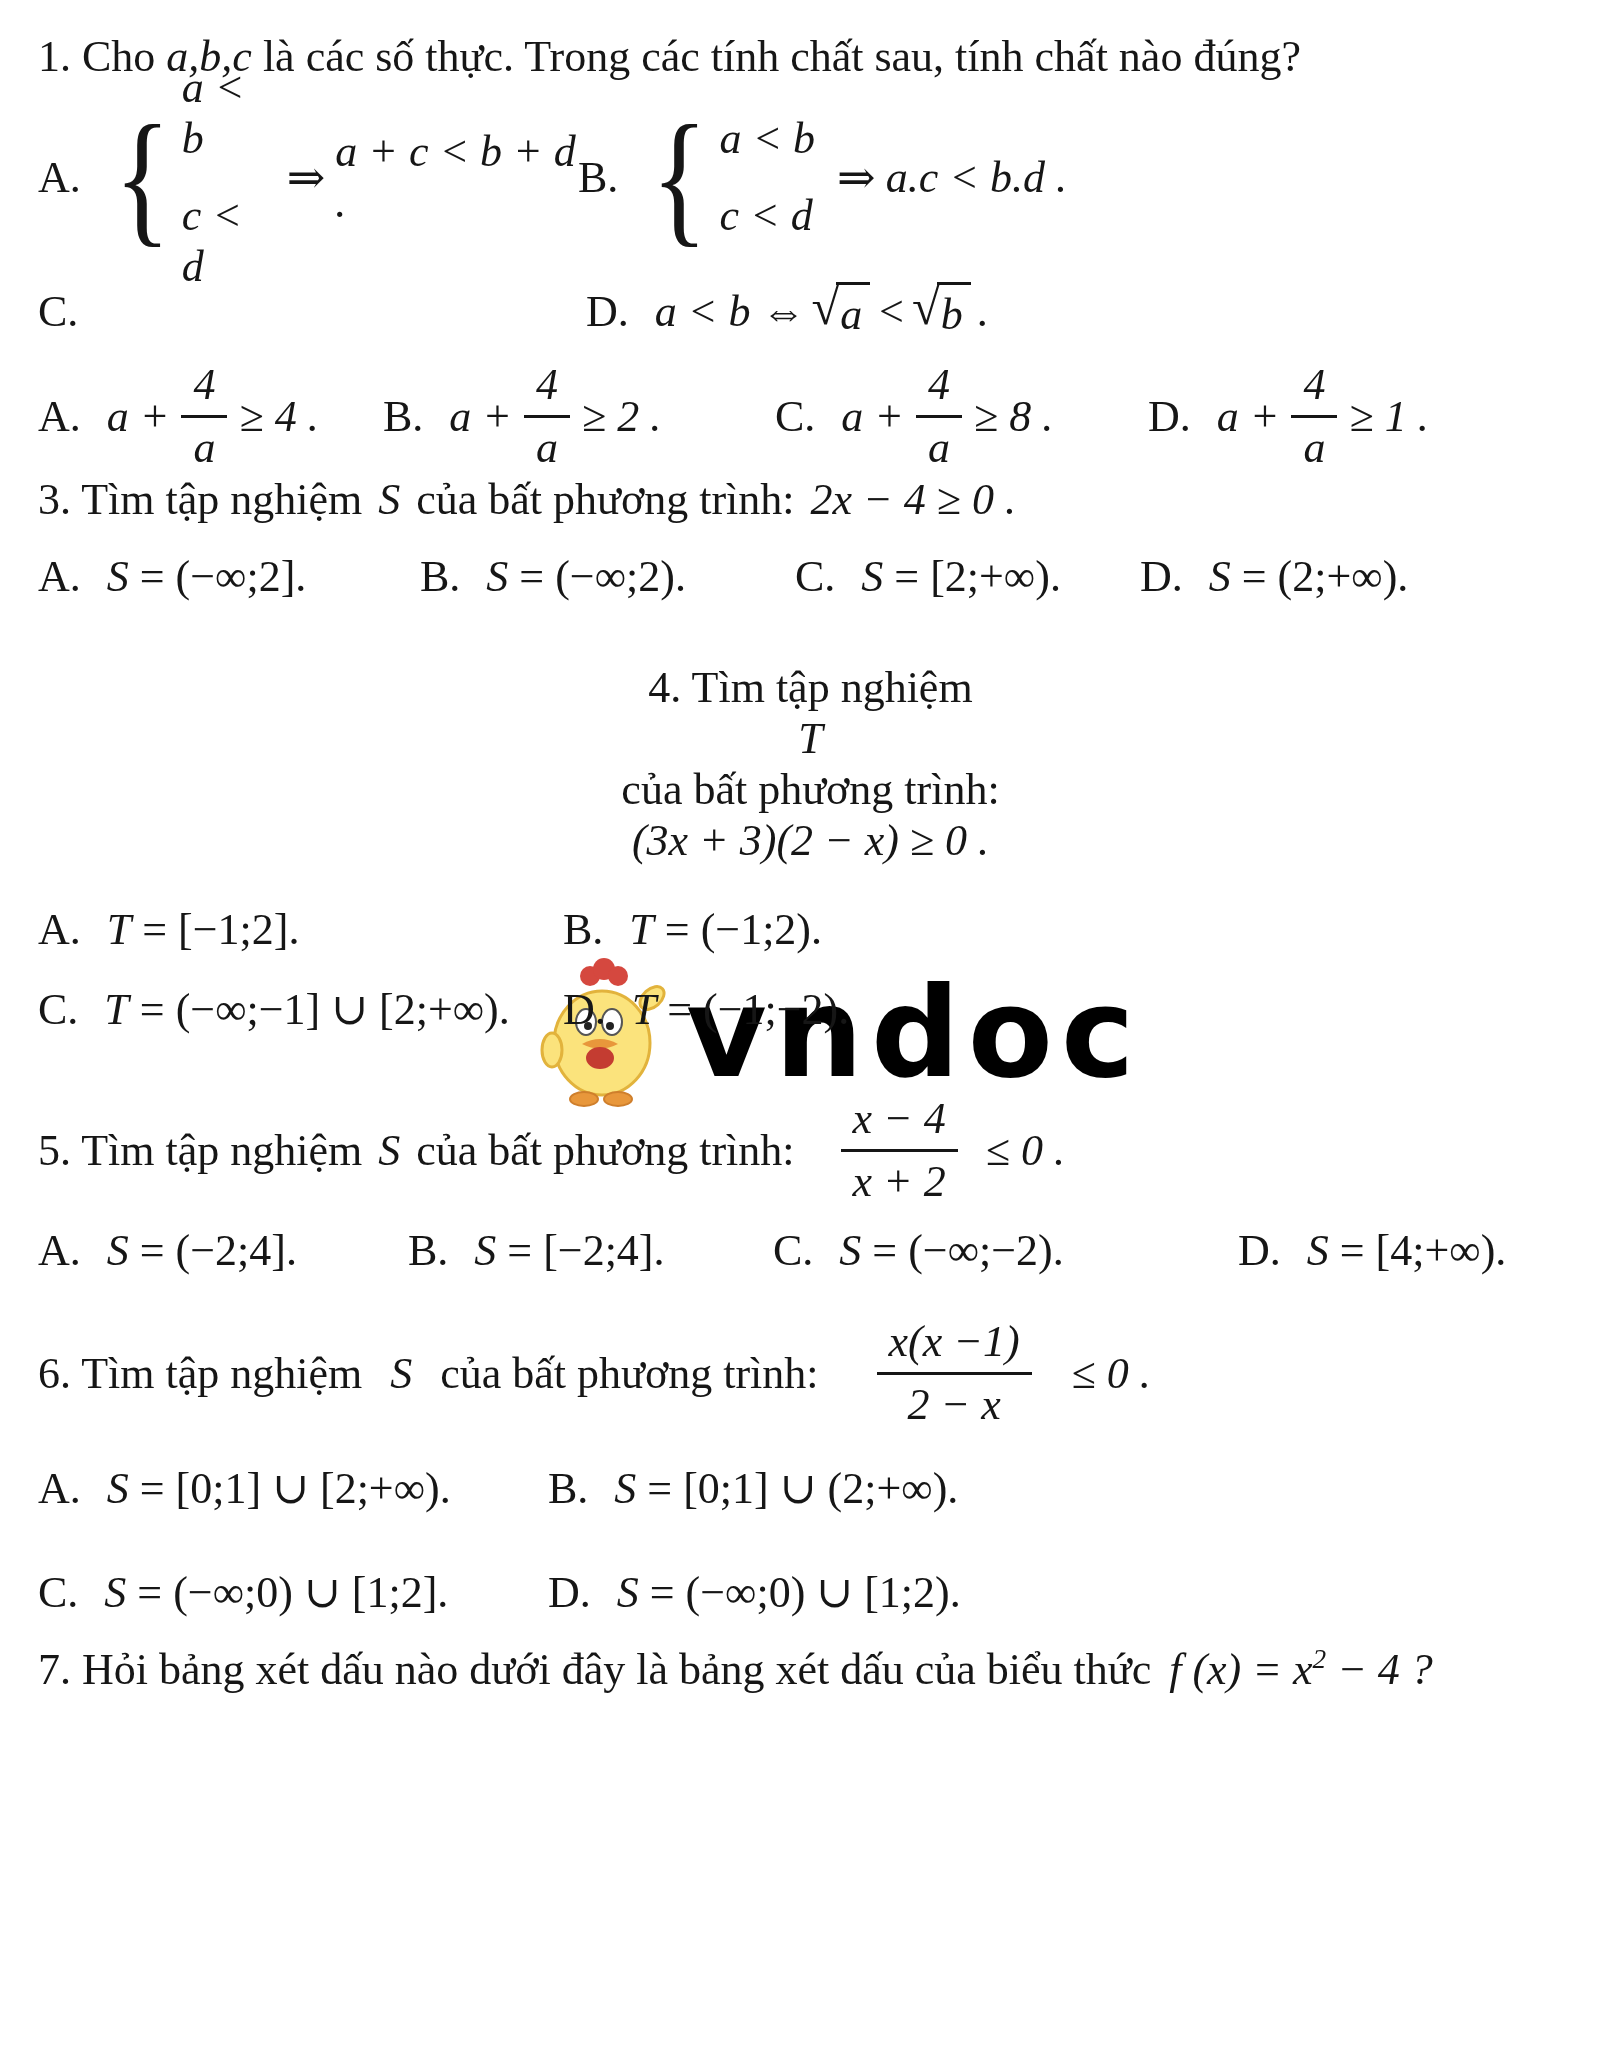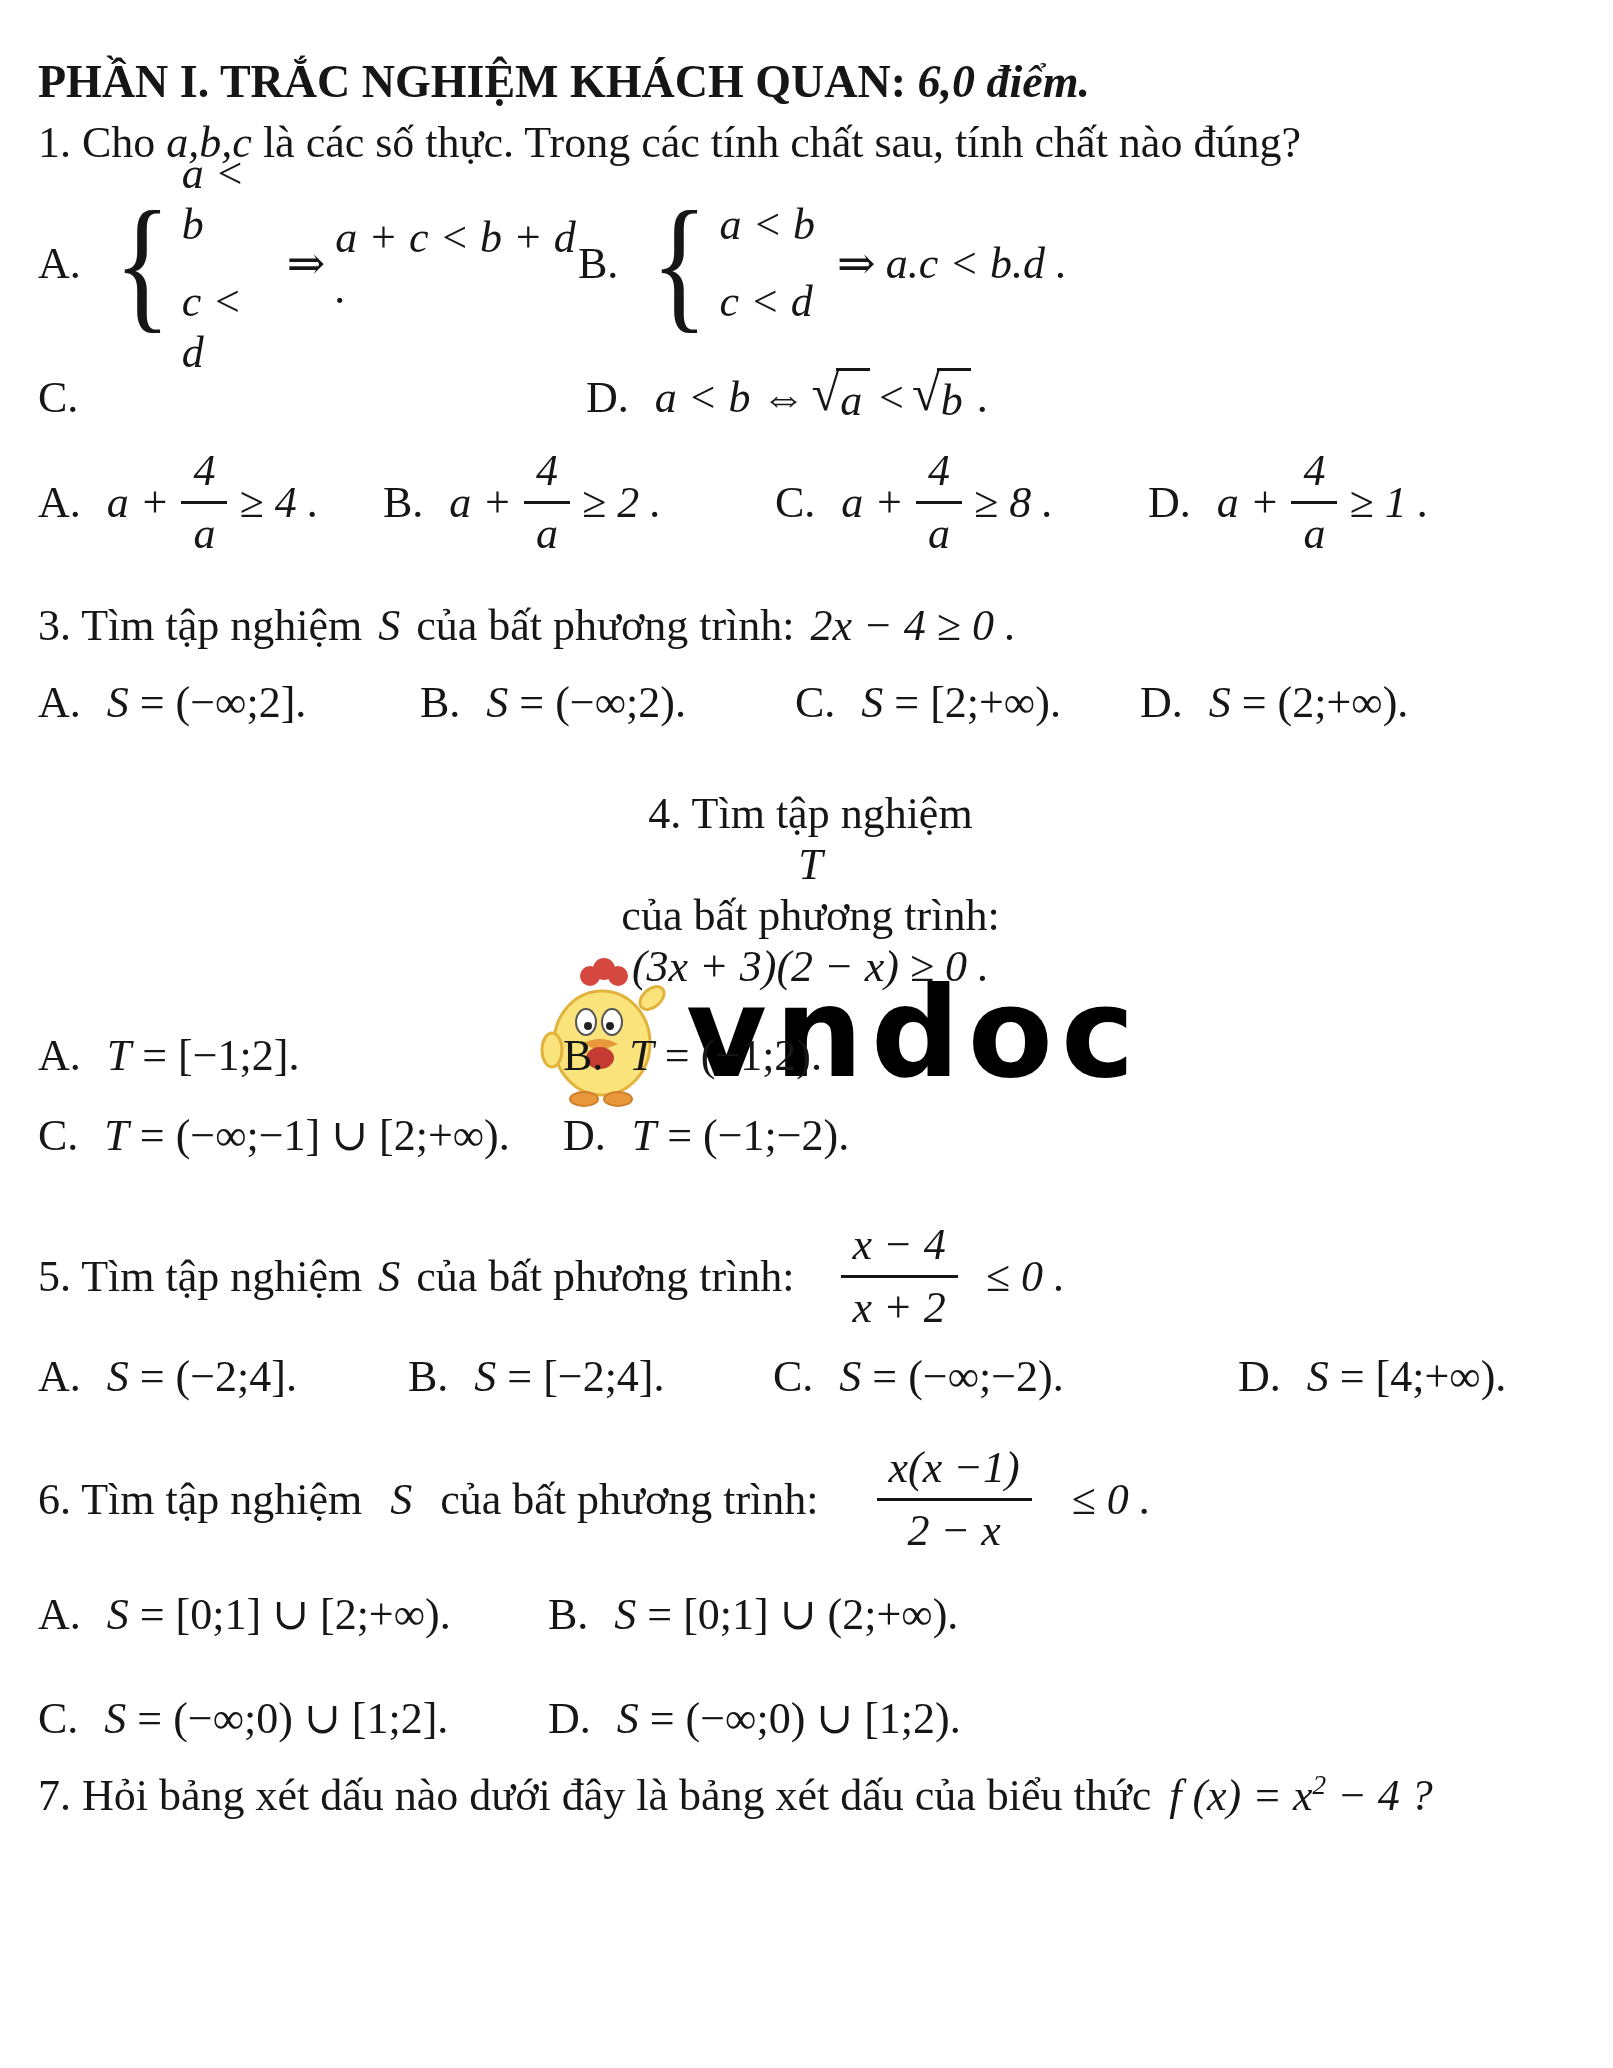--- a/index.html
+++ b/index.html
@@ -82,24 +82,20 @@
       <ellipse cx="62" cy="100" rx="14" ry="11" fill="#c43c31"></ellipse>
       <ellipse cx="46" cy="141" rx="14" ry="7" fill="#e8973b" stroke="#cf7f2c" stroke-width="2"></ellipse>
       <ellipse cx="80" cy="141" rx="14" ry="7" fill="#e8973b" stroke="#cf7f2c" stroke-width="2"></ellipse>
     </svg>
     <span class="wm-text">vndoc</span>
   </div>
 
   <div class="content">
 
 
-    <div class="section">
-      <span class="b">PHẦN I. TRẮC NGHIỆM KHÁCH QUAN:</span>
-      <span class="b i">6,0 điểm.</span>
-    </div>
 
     <div>
       <div class="qtext" style="margin-top:6px;">
         <span>1. Cho</span>
         <span class="math">a,b,c</span>
         <span>là các số thực. Trong các tính chất sau, tính chất nào đúng?</span>
       </div>
       <div class="optrow" style="margin-top:18px;height:150px;">
         <div class="opt" style="width:540px;">
           <span class="optlabel">A.</span>
@@ -182,21 +178,21 @@
           <span class="frac">
               <span class="num math">4</span>
               <span class="den math">a</span>
             </span>
           <span class="math">≥ 1 .</span>
         </div>
       </div>
     </div>
 
     <div>
-      <div class="qline" style="margin-top:40px;gap:16px;text-align:right;">
+      <div class="qline" style="gap:16px;text-align:right;">
         <span>3. Tìm tập nghiệm</span>
         <span class="math">S</span>
         <span>của bất phương trình:</span>
         <span class="math">2x − 4 ≥ 0 .</span>
       </div>
       <div class="optrow" style="margin-top:26px;">
         <div class="opt" style="width:382px;">
           <span class="optlabel">A.</span>
           <span class="math">S</span>&nbsp;
           <span class="up">= (−∞;2].</span>

